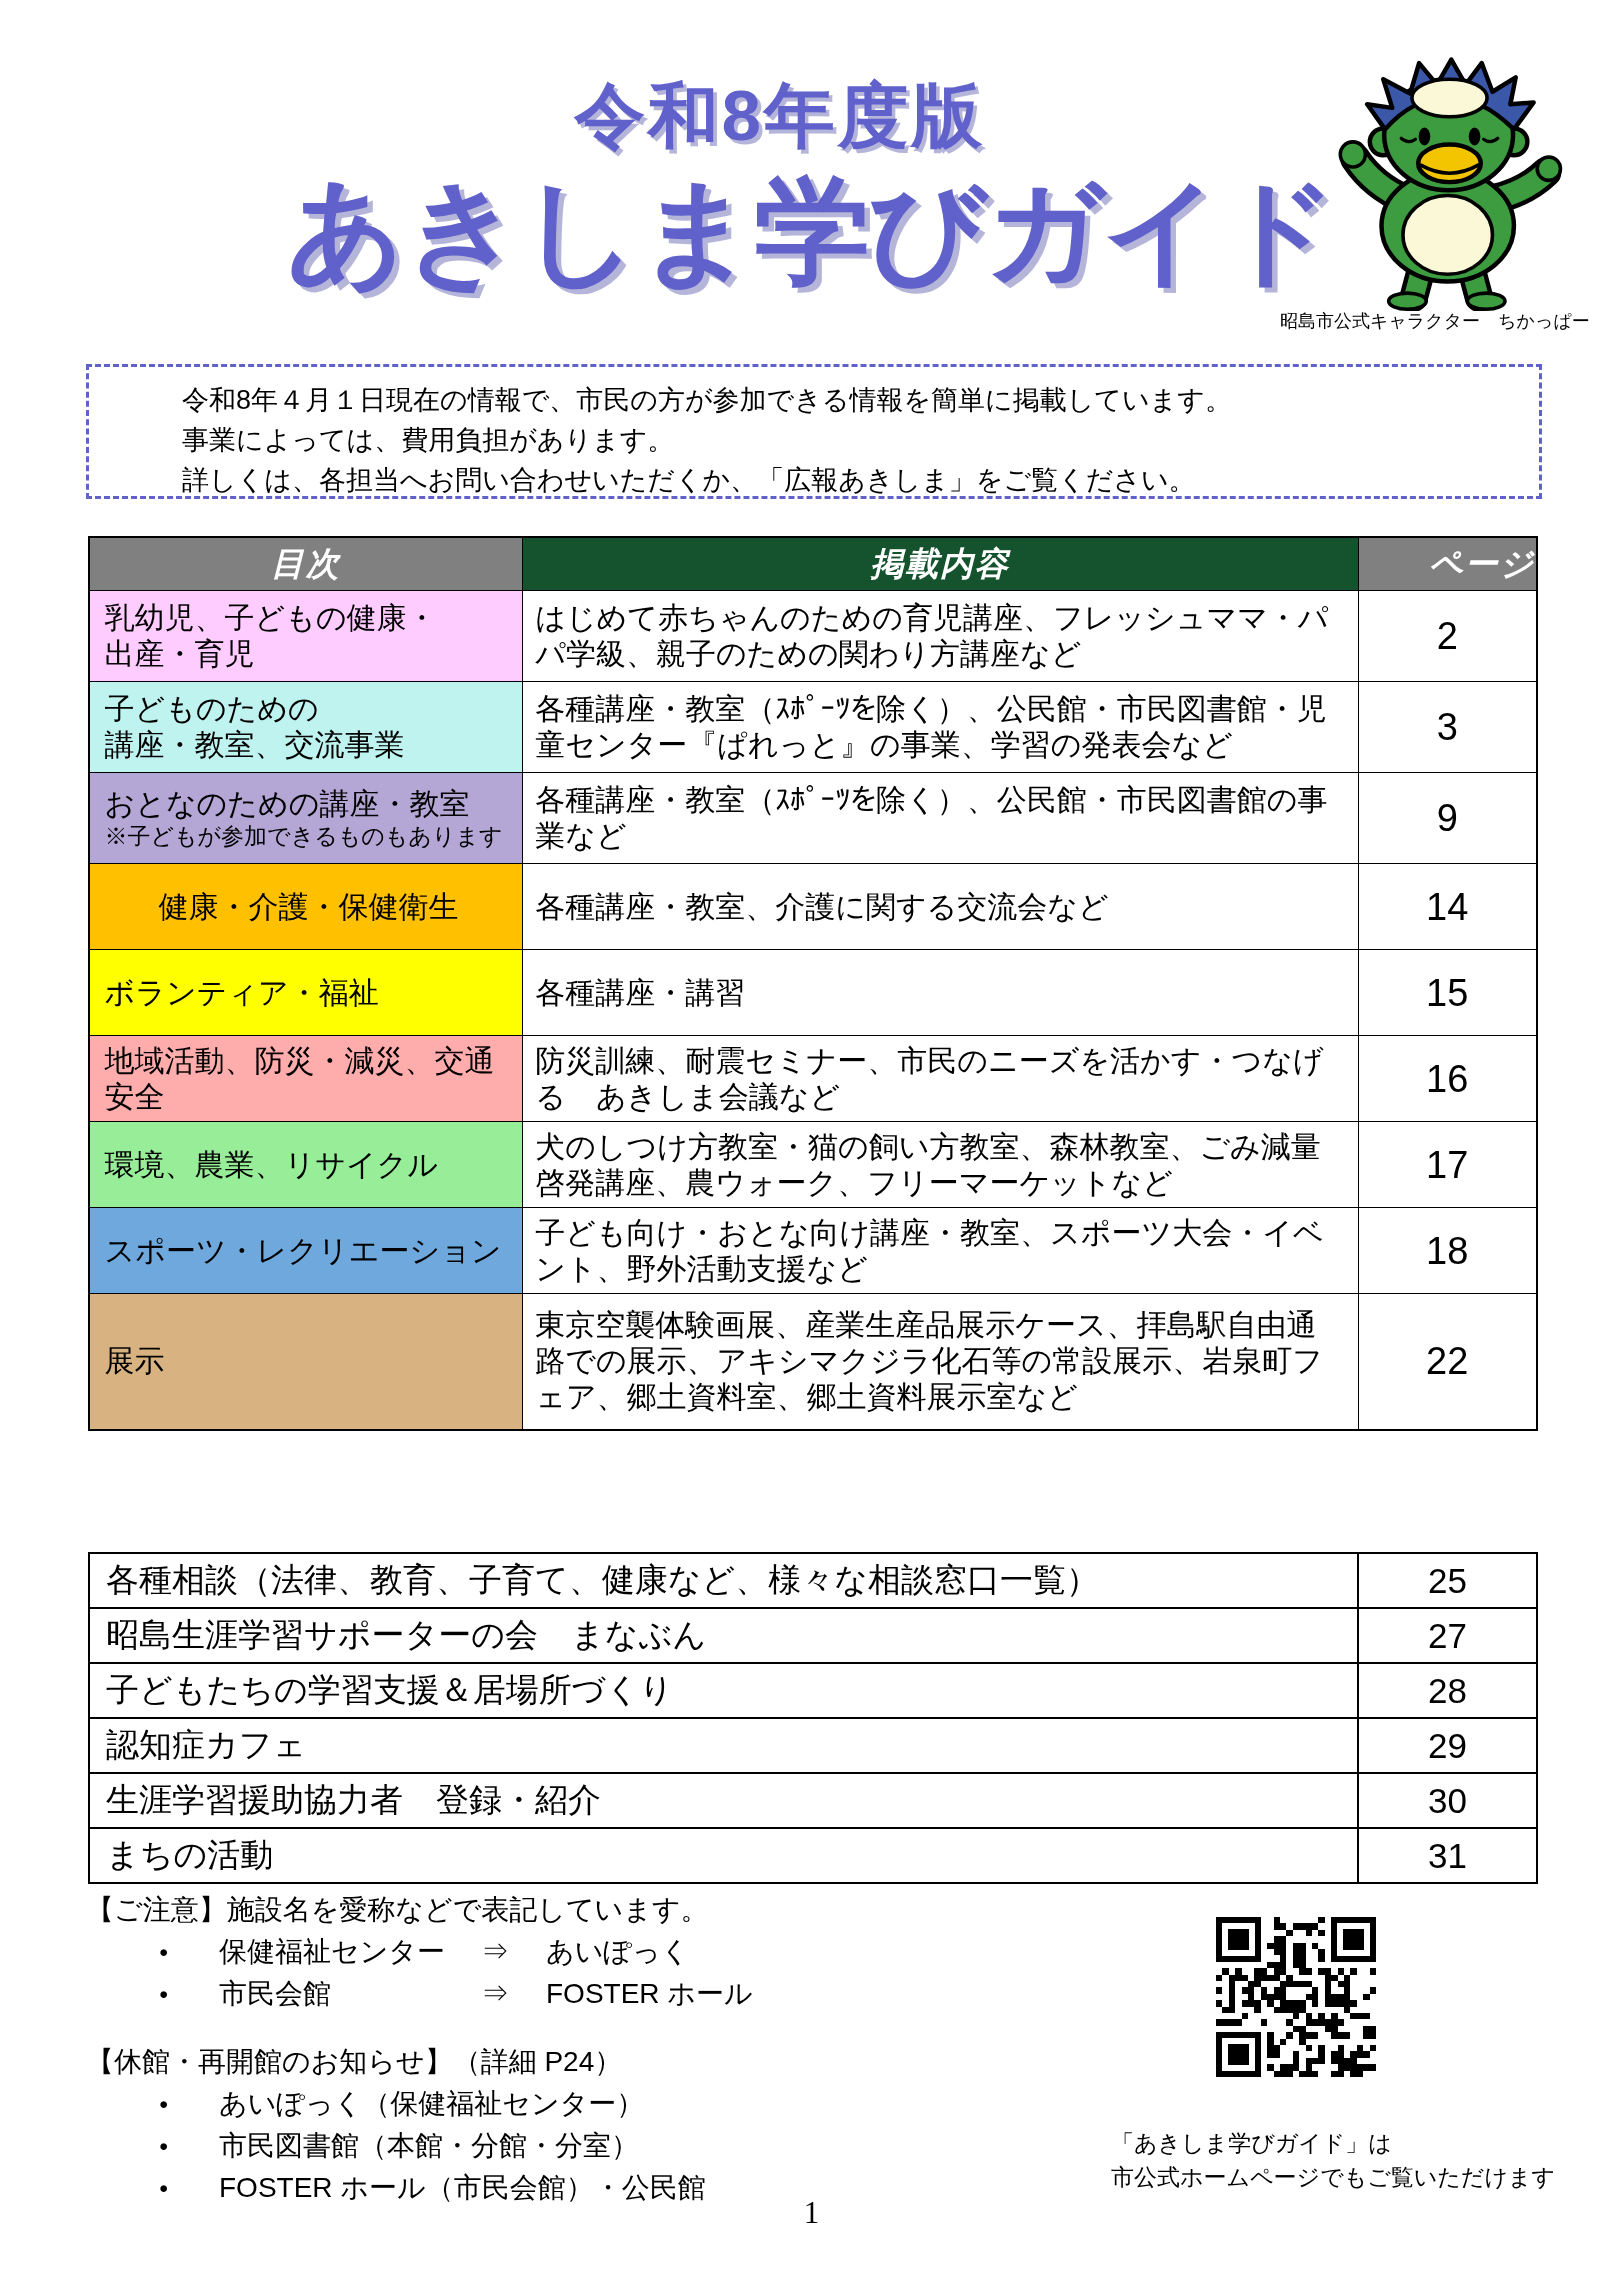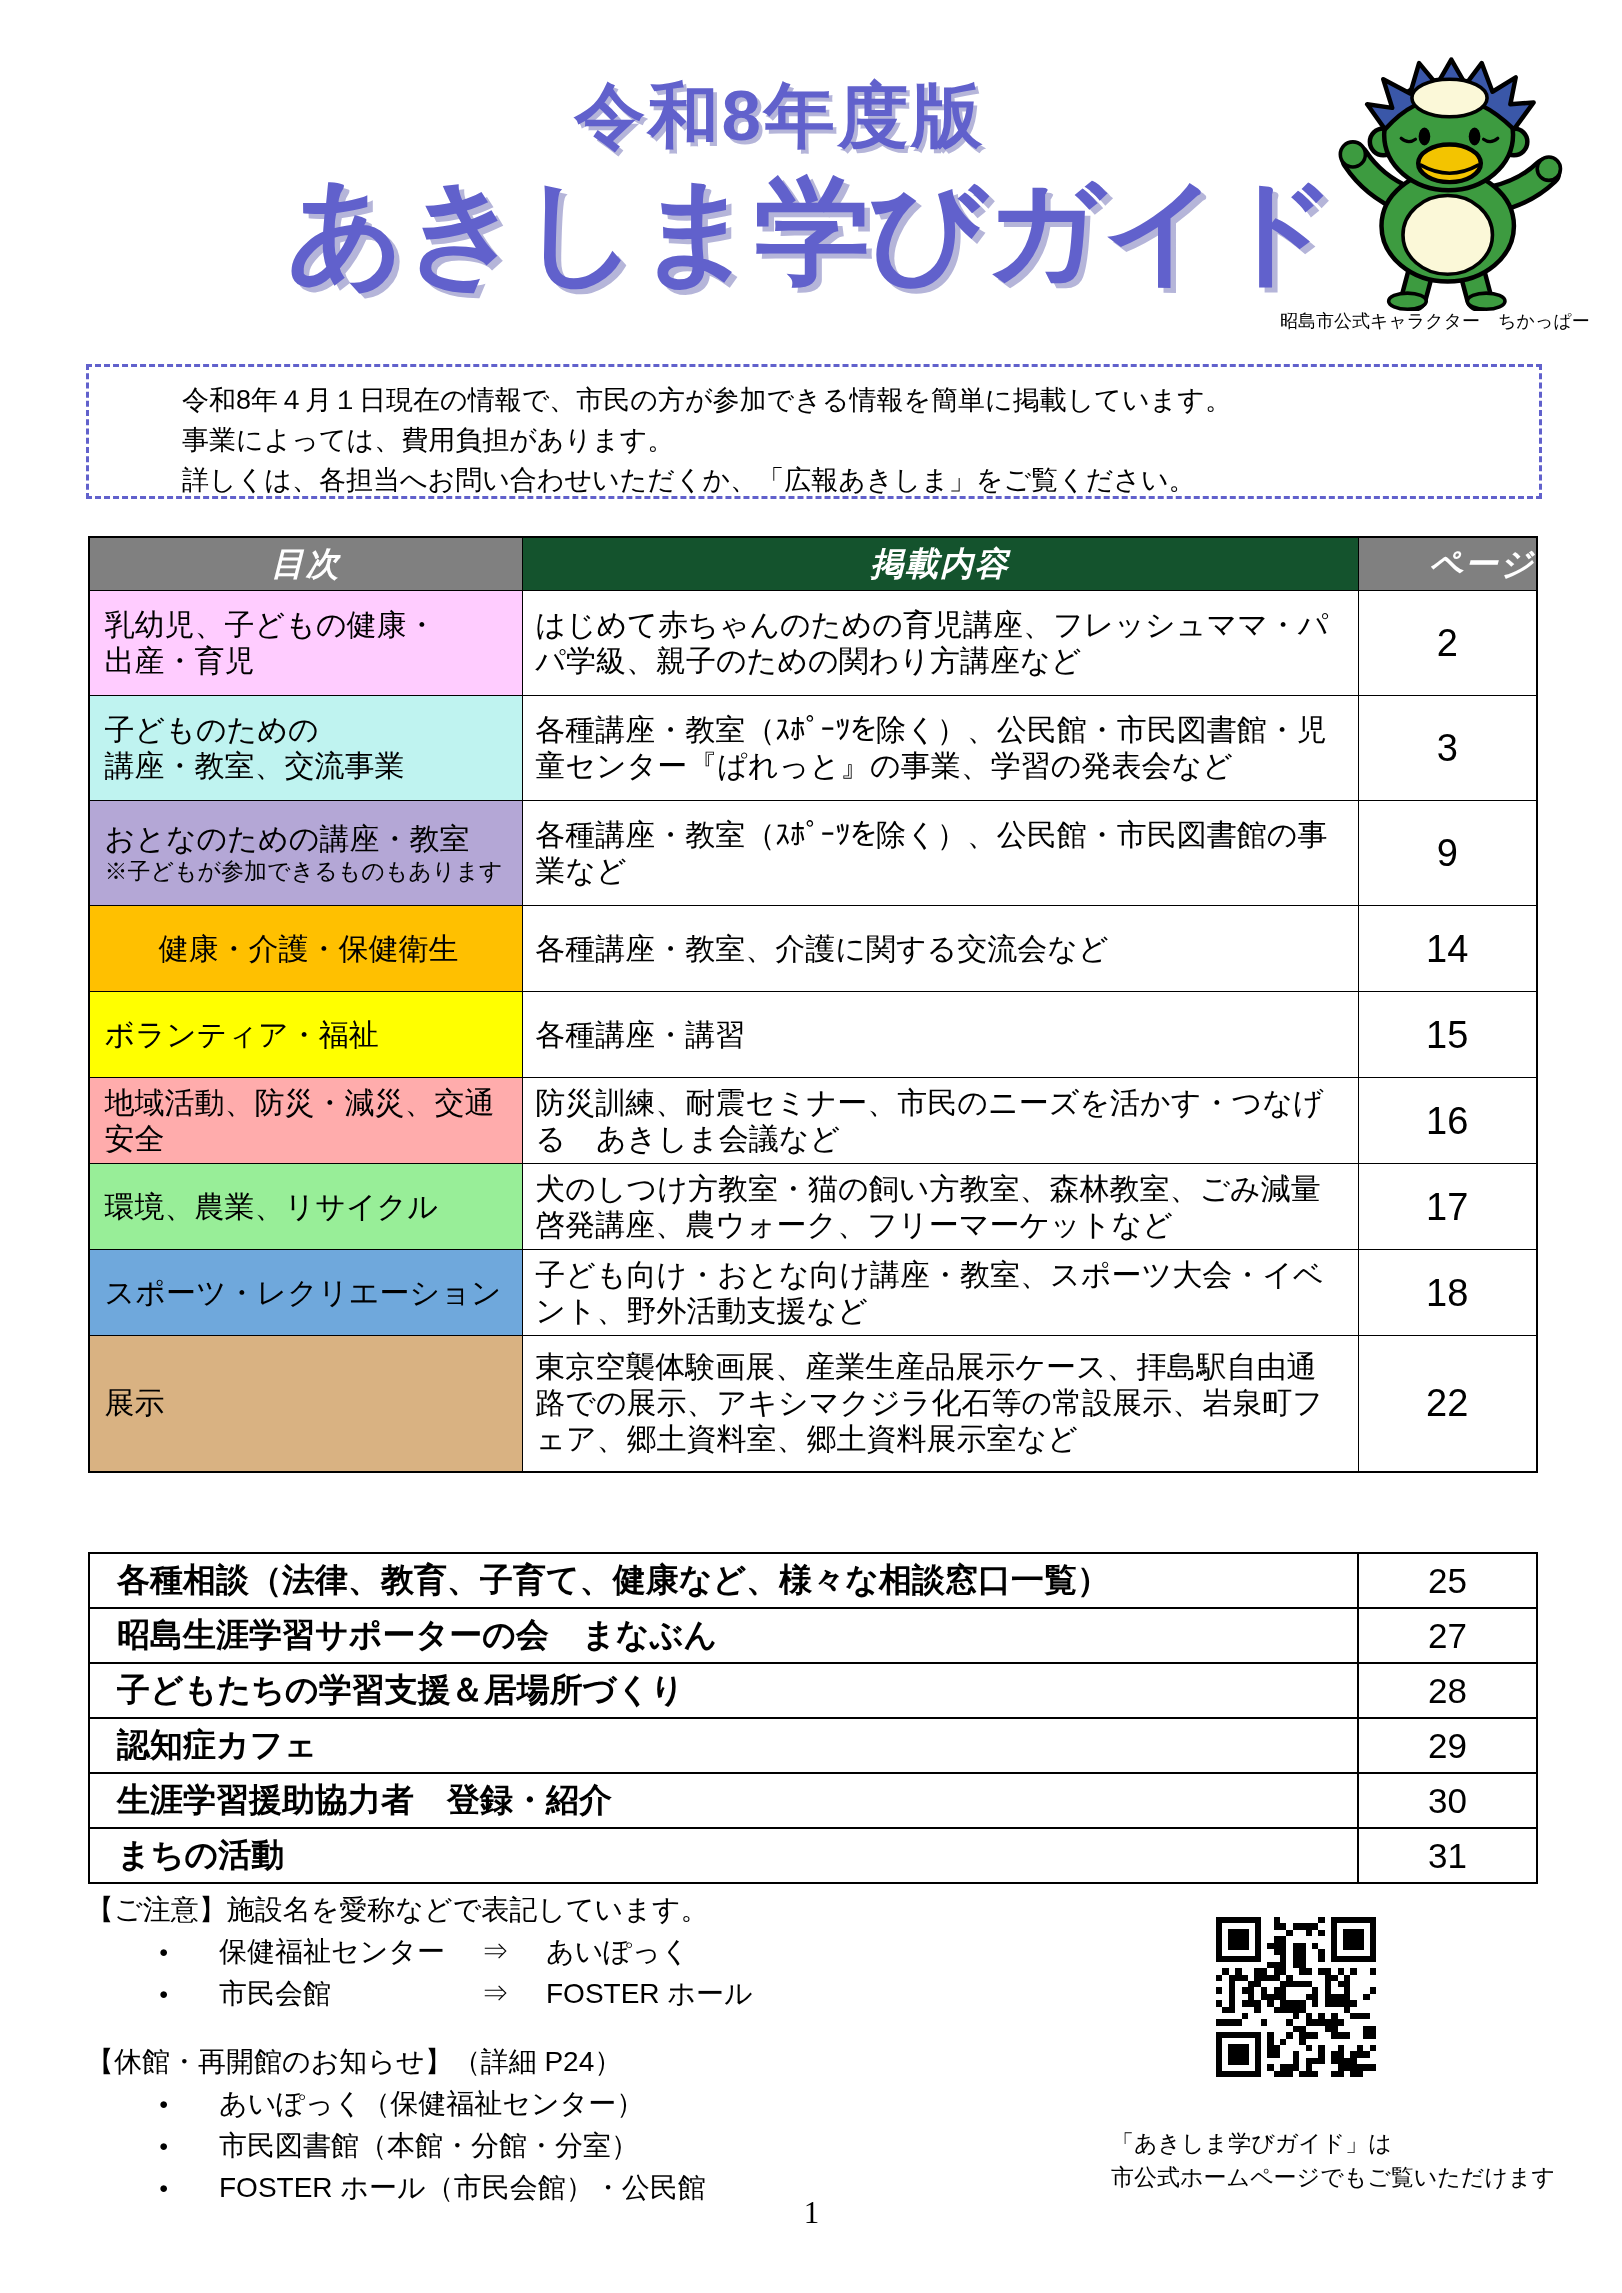--- a/index.html
+++ b/index.html
@@ -29,30 +29,30 @@
     font-size:27px;line-height:40px;
   }
   
   table{border-collapse:collapse;table-layout:fixed;}
   .t1{position:absolute;left:88px;top:536px;width:1448px;font-size:30px;line-height:36px;border:2.7px solid #000;}
   .t1 th{
     color:#fff;font-style:italic;font-weight:bold;font-size:33px;height:50px;
     border:1.8px solid #000;text-align:center;vertical-align:middle;letter-spacing:1.8px;
   }
   .t1 td{border:1.8px solid #000;vertical-align:middle;}
-  .rh100{height:105px}.rh95{height:86px}.rh150{height:136px}
+  .rh100{height:91px}.rh95{height:86px}.rh150{height:136px}
   .cat{padding:3.6px 9px 3.6px 14.5px;}
   .cat-main{white-space:pre-line;}
   .cat-note{font-size:23px;line-height:27px;margin-top:1.8px;}
   .cont{padding:3.6px 11px 3.6px 12.7px;background:#fff;}
   .pg{text-align:center;font-size:38px;font-weight:400;background:#fff;}
   
   .t2{position:absolute;left:88px;top:1552px;width:1448px;font-size:33px;border:2.7px solid #000;}
   .t2 td{border:2.7px solid #000;height:51px;vertical-align:middle;}
-  .t2 .lbl{padding:0 9px 0 27px;font-weight:bold;}
+  .t2 .lbl{padding:0 9px 0 16px;}
   .t2 .pg2{text-align:center;font-size:35px;font-weight:400;}
   
   .notes{position:absolute;left:86px;top:1889px;width:891px;font-size:28px;line-height:42px;}
   .note-title{height:42px;}
   .flex-row{display:flex;align-items:center;height:42px;padding-left:73px;}
   .bullet{font-size:15.5px;width:60px;flex:0 0 60px;}
   .alias-name{width:262px;flex:0 0 262px;}
   .alias-arrow{width:65px;flex:0 0 65px;}
   .mt{margin-top:25.5px;}
   

